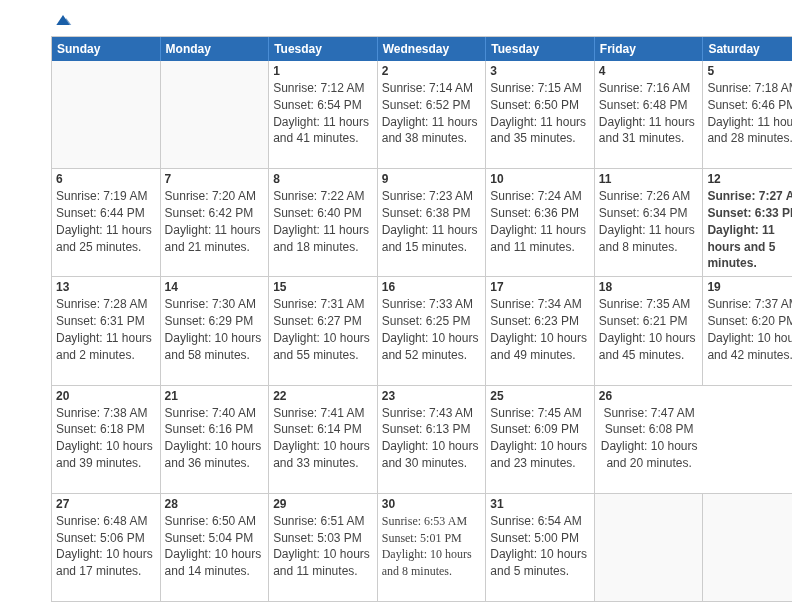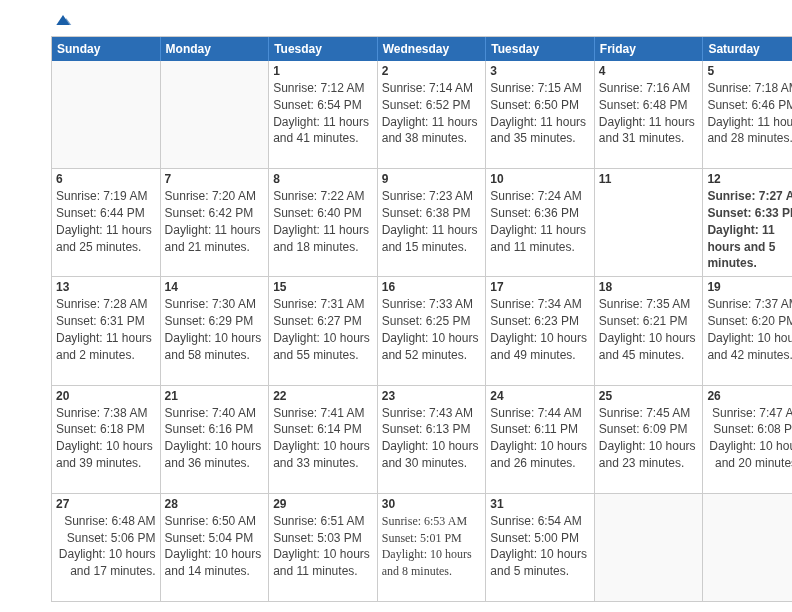--- a/index.html
+++ b/index.html
@@ -207,20 +207,23 @@
 Daylight: 11 hours and 15 minutes.</div>
           </div>
           <div class="cal-cell">
             <div class="day-num">10</div>
             <div class="day-info" style="white-space: pre-line;">Sunrise: 7:24 AM
 Sunset: 6:36 PM
 Daylight: 11 hours and 11 minutes.</div>
           </div>
           <div class="cal-cell">
             <div class="day-num">11</div>
+            <div class="day-info" style="white-space: pre-line;">Sunrise: 7:26 AM
+Sunset: 6:34 PM
+Daylight: 11 hours and 8 minutes.</div>
           </div>
           <div class="cal-cell">
             <div class="day-num">12</div>
             <div class="day-info" style="white-space: pre-line; font-weight: bold;">Sunrise: 7:27 AM
 Sunset: 6:33 PM
 Daylight: 11 hours and 5 minutes.</div>
           </div>
         </div>
         <div class="cal-row">
           <div class="cal-cell">
@@ -285,42 +288,36 @@
 Sunset: 6:14 PM
 Daylight: 10 hours and 33 minutes.</div>
           </div>
           <div class="cal-cell">
             <div class="day-num">23</div>
             <div class="day-info" style="white-space: pre-line;">Sunrise: 7:43 AM
 Sunset: 6:13 PM
 Daylight: 10 hours and 30 minutes.</div>
           </div>
           <div class="cal-cell">
-            <div class="day-num">24</div>
-            <div class="day-info" style="white-space: pre-line;">Sunrise: 7:44 AM
-Sunset: 6:11 PM
-Daylight: 10 hours and 26 minutes.</div>
-          </div>
-          <div class="cal-cell">
             <div class="day-num">25</div>
             <div class="day-info" style="white-space: pre-line;">Sunrise: 7:45 AM
 Sunset: 6:09 PM
 Daylight: 10 hours and 23 minutes.</div>
           </div>
           <div class="cal-cell">
             <div class="day-num">26</div>
             <div class="day-info" style="white-space: pre-line; text-align: center;">Sunrise: 7:47 AM
 Sunset: 6:08 PM
 Daylight: 10 hours and 20 minutes.</div>
           </div>
         </div>
         <div class="cal-row">
           <div class="cal-cell">
             <div class="day-num">27</div>
-            <div class="day-info" style="white-space: pre-line; text-align: right;">Sunrise: 6:48 AM
+            <div class="day-info" style="white-space: pre-line;">Sunrise: 6:48 AM
 Sunset: 5:06 PM
 Daylight: 10 hours and 17 minutes.</div>
           </div>
           <div class="cal-cell">
             <div class="day-num">28</div>
             <div class="day-info" style="white-space: pre-line;">Sunrise: 6:50 AM
 Sunset: 5:04 PM
 Daylight: 10 hours and 14 minutes.</div>
           </div>
           <div class="cal-cell">

